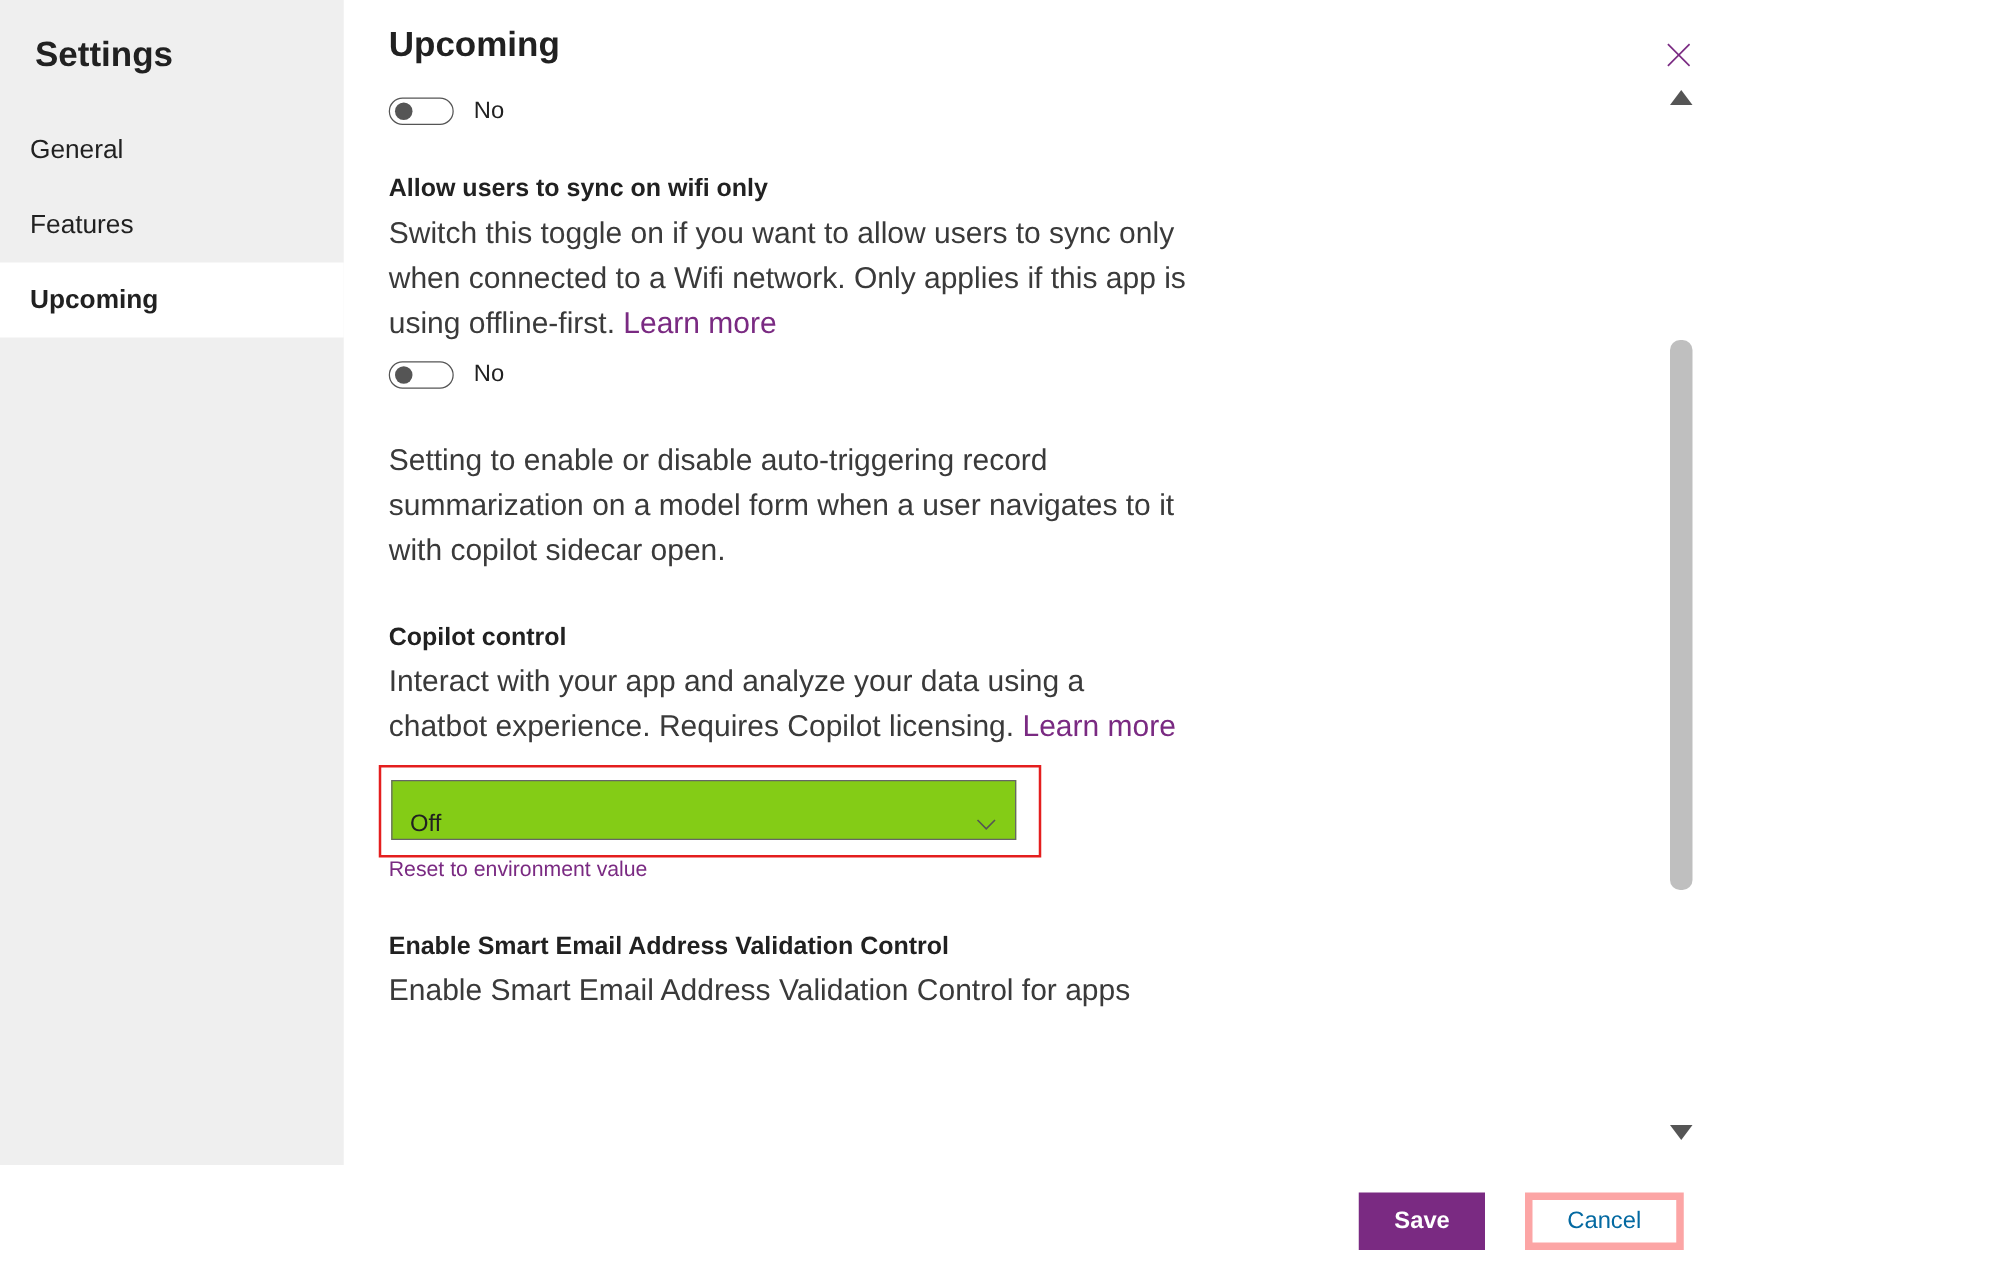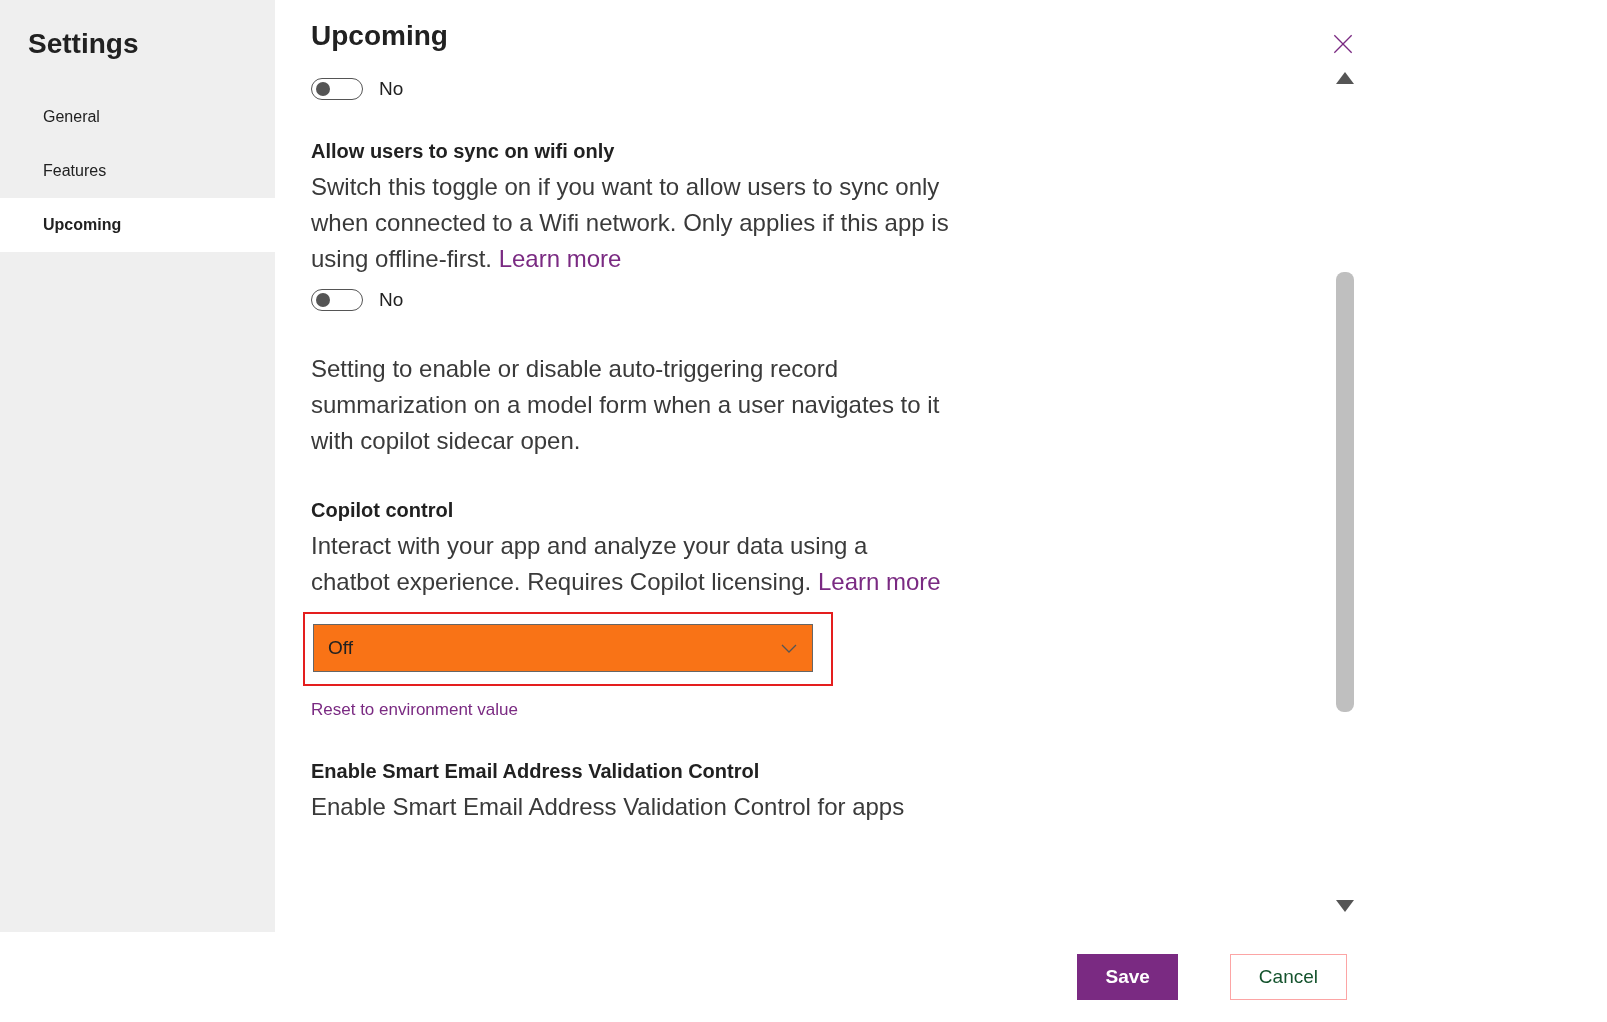--- a/index.html
+++ b/index.html
@@ -2,21 +2,21 @@
 <html><head>
 <meta charset="utf-8">
 <style>
   * { box-sizing: border-box; margin: 0; padding: 0; }
   html, body { height: 100%; font-family: "Segoe UI", Arial, sans-serif; color:#212121; }
   body { display: flex; flex-direction: column; width:1607px; height:1022px; overflow:hidden; background:#fff; }
 
   .app { flex:1; display:flex; overflow:hidden; }
   .sidebar { width:275px; background:#efefef; padding-top:16px; }
   .sidebar-title { font-size:28px; font-weight:600; padding: 12px 28px 30px 28px; }
-  .sidebar-item { padding: 18px 43px; font-size:16px; cursor:pointer; }
+  .sidebar-item { padding: 18px 24px; font-size:21px; cursor:pointer; }
   .sidebar-item.active { background:#fff; font-weight:600; }
 
   .main { flex:1; display:flex; flex-direction:column; position:relative; }
   .main-header { display:flex; align-items:flex-start; justify-content:space-between; padding: 20px 40px 10px 36px; }
   .main-title { font-size:28px; font-weight:600; }
   .close-btn { width:32px; height:32px; display:flex; align-items:center; justify-content:center; cursor:pointer; margin-top:8px; margin-right:208px;}
   .close-btn svg { stroke:#7a2a82; stroke-width:1.2; }
 
   .scroll-area { flex:1; overflow:hidden; position:relative; padding: 0 40px 0 36px; }
   .content { width: 640px; }
@@ -26,37 +26,37 @@
   .setting-title { font-size:20px; font-weight:600; margin-bottom:6px; }
   .setting-desc { font-size:24px; line-height:1.5; color:#3a3a3a; margin-bottom: 12px; }
   .learn-more { color:#7a2a82; cursor:pointer; }
 
   .toggle-row { display:flex; align-items:flex-end; gap:16px; }
   .toggle { width:52px; height:22px; border-radius:12px; border:1.5px solid #555; background:#fff; position:relative; cursor:pointer; }
   .toggle .knob { width:14px; height:14px; background:#555; border-radius:50%; position:absolute; top:3px; left:4px; }
   .toggle.on { background:#7a2a82; border-color:#7a2a82; }
   .toggle.on .knob { background:#fff; left:auto; right:4px; width:16px; height:16px; top:2px; }
   .toggle-label { font-size:19px; }
-  .select-box { width:500px; height:48px; border:1px solid #666; display:flex; align-items:center; justify-content:space-between; padding:0 14px; cursor:pointer; background:#f97316; }
+  .select-box { width:500px; height:48px; border:1px solid #666; display:flex; align-items:flex-end; justify-content:space-between; padding:0 14px; cursor:pointer; background:#84cc16; }
   .select-box span { font-size:19px; }
   .highlight-box { border:2.5px solid #e41e1e; padding:10px 6px 12px 8px; width:530px; margin-left:-8px; margin-top:6px;}
-  .reset-link { color:#7a2a82; font-size:17px; margin-top:14px; cursor:pointer; display:inline-block; }
+  .reset-link { color:#7a2a82; font-size:17px; margin-top:0; cursor:pointer; display:inline-block; }
 
   
   .scroll-col { position:absolute; right:252px; top:72px; bottom:20px; width:20px; display:flex; flex-direction:column; align-items:center; }
   .scroll-arrow { width:0; height:0; border-left:9px solid transparent; border-right:9px solid transparent; cursor:pointer; }
   .scroll-arrow.up { border-bottom:12px solid #555; margin-bottom:8px; }
   .scroll-arrow.down { border-top:12px solid #555; margin-top:8px; }
   .scroll-track { flex:1; width:18px; position:relative; }
   .scroll-thumb { position:absolute; left:0; right:0; top:180px; height:440px; background:#bfbfbf; border-radius:8px; cursor:pointer; }
 
   .footer { height:90px; border-top:0; display:flex; align-items:center; justify-content:flex-end; gap:32px; padding-right:260px; background:#fff; }
   .btn { height:46px; padding: 0 28px; font-size:19px; cursor:pointer; display:flex; align-items:center; justify-content:center; }
   .btn-primary { background:#7a2a82; color:#fff; font-weight:600; border:none; }
-  .btn-secondary { background:#fff; color:#14532d; border:1px solid #fca5a5;margin-left:20px; }
+  .btn-secondary { background:#fff; color:#0369a1; border:6px solid #fca5a5; }
 
   .chevron-down { display:inline-block; }
   .chevron-down svg { stroke:#555; stroke-width:1.3; fill:none; }
 </style>
 </head>
 <body>
 
 <div class="app">
 
   <div class="sidebar">

